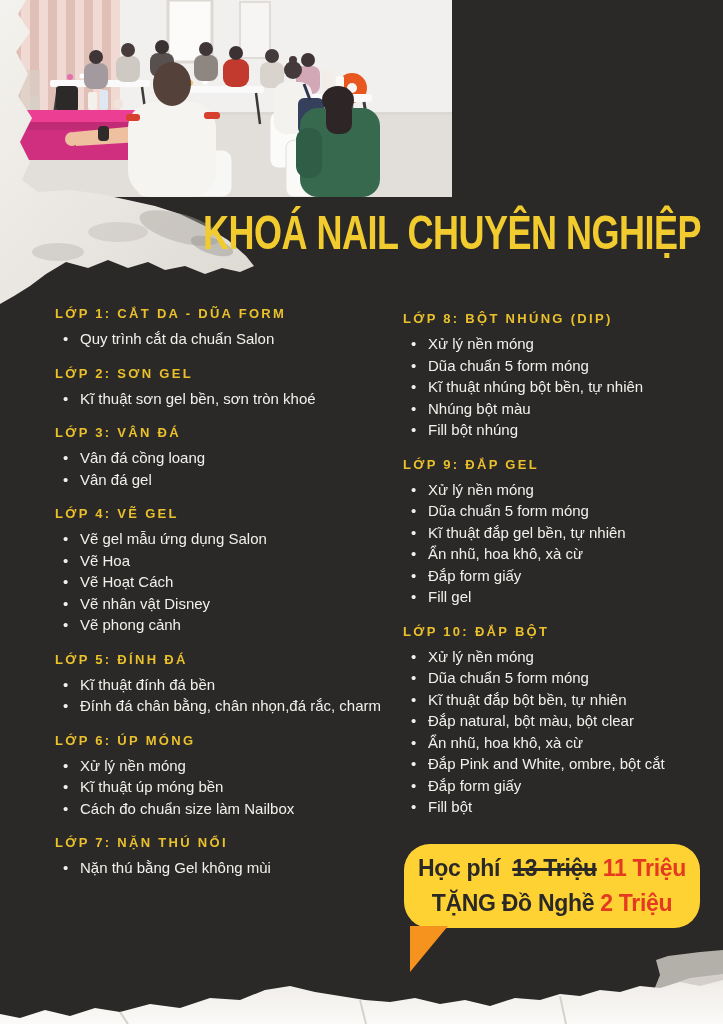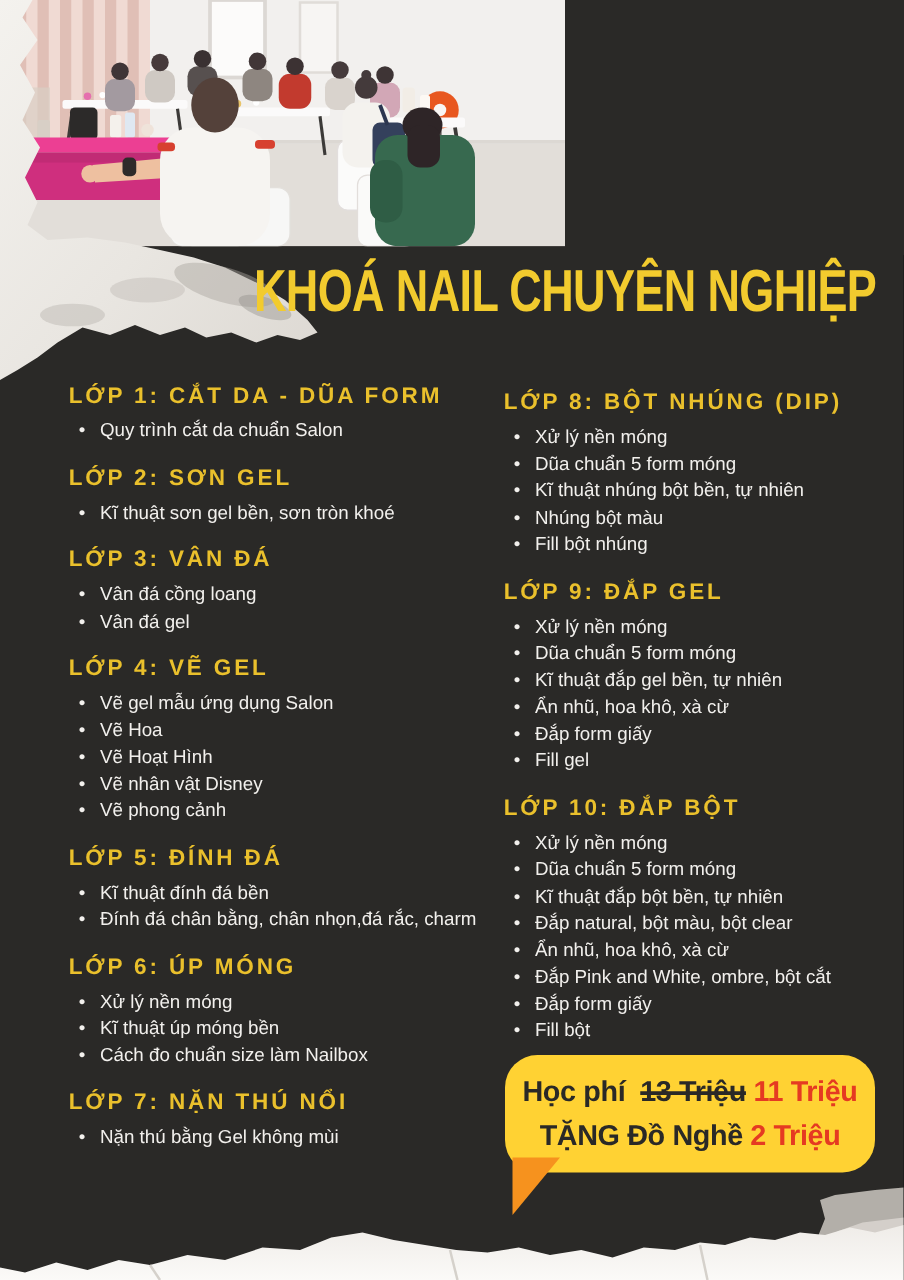--- a/index.html
+++ b/index.html
@@ -23,34 +23,34 @@
     position:absolute; right:22px; top:271px;
     font-size:17px; font-weight:bold; letter-spacing:4px;
     color:#f3f1ee; white-space:nowrap;
   }
   
   .col { position:absolute; }
   .col-left  { left:55px;  top:306px; width:336px; }
   .col-right { left:403px; top:311px; width:312px; }
   .course-section { margin-bottom:16px; }
   .course-section h3 {
-    margin:0 0 7px 0; font-size:18px; font-weight:bold;
+    margin:0 0 7px 0; font-size:13px; font-weight:bold;
     letter-spacing:2.3px; color:#eac02c; white-space:nowrap;
   }
   .course-section ul { margin:0; padding:0; list-style:none; }
   .course-section li {
     position:relative; padding-left:25px; color:#f2f0ed;
     font-size:15px; line-height:21.5px;
   }
   .course-section li::before {
     content:"•"; position:absolute; left:8px; top:0; color:#f2f0ed;
   }
   
   .price-bubble {
-    position:absolute; left:404px; top:844px; width:296px; height:94px;
+    position:absolute; left:404px; top:844px; width:296px; height:84px;
     background:#ffd233; border-radius:26px;
     display:flex; flex-direction:column; justify-content:center; align-items:center;
     font-weight:bold; font-size:23px; color:#2a2927; letter-spacing:-0.3px;
     line-height:35px; white-space:nowrap;
   }
   .price-bubble .old { text-decoration:line-through; text-decoration-thickness:3px; margin:0 6px; }
   .price-bubble .red { color:#e53a22; }
   .price-bubble .sp { margin-right:6px; }
   .bubble-tail {
     position:absolute; left:410px; top:926px; width:0; height:0;
@@ -226,21 +226,21 @@
       <ul>
         <li>Vân đá cồng loang</li>
         <li>Vân đá gel</li>
       </ul>
     </div>
     <div class="course-section">
       <h3>LỚP 4: VẼ GEL</h3>
       <ul>
         <li>Vẽ gel mẫu ứng dụng Salon</li>
         <li>Vẽ Hoa</li>
-        <li>Vẽ Hoạt Hình</li>
+        <li>Vẽ Hoạt Cách</li>
         <li>Vẽ nhân vật Disney</li>
         <li>Vẽ phong cảnh</li>
       </ul>
     </div>
     <div class="course-section">
       <h3>LỚP 5: ĐÍNH ĐÁ</h3>
       <ul>
         <li>Kĩ thuật đính đá bền</li>
         <li>Đính đá chân bằng, chân nhọn,đá rắc, charm</li>
       </ul>

